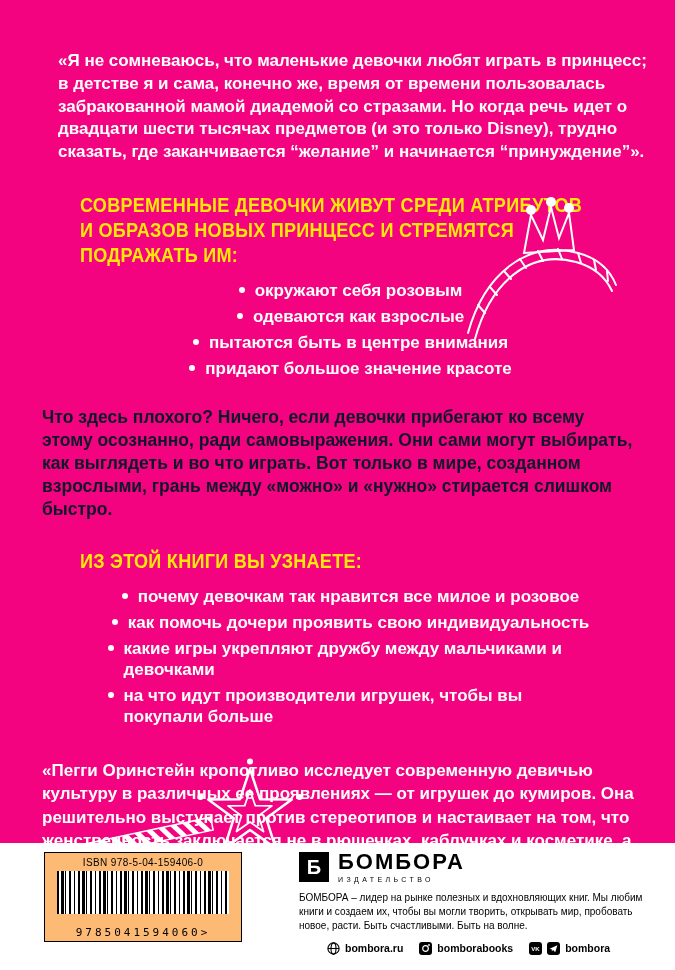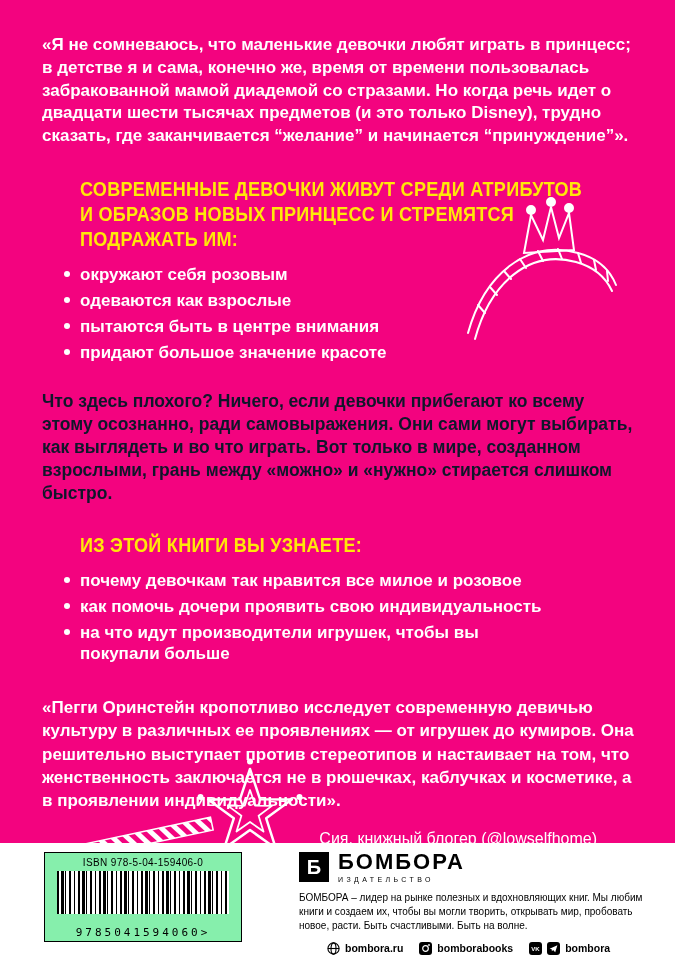--- a/index.html
+++ b/index.html
@@ -3,46 +3,46 @@
 <meta charset="utf-8">
 <style>
   html, body { margin:0; padding:0; background:#e9e9e9; }
   .page {
     position:relative; width:675px; height:970px; overflow:hidden;
     background:#f3037f;
     font-family:"Liberation Sans", sans-serif;
   }
   .content { position:absolute; top:0; left:0; width:675px; padding:34px 38px 0 42px; box-sizing:border-box; }
 
-  .quote-top { margin:0; width:596px; color:#fff; font-size:17px; font-weight:700; line-height:1.34; }
+  .quote-top { margin:16px; width:596px; color:#fff; font-size:17px; font-weight:700; line-height:1.34; }
 
   .heading-group { margin:28px 0 0 38px; color:#ffe808; font-weight:700;
     transform:scaleX(0.86); transform-origin:left top; }
   .heading-group div { white-space:nowrap; font-size:21px; line-height:25px; letter-spacing:0.3px; }
 
   ul.bullets { list-style:none; margin:13px 0 0 0; padding:0; }
   ul.bullets li { display:flex; align-items:flex-start; gap:10px; margin:0 0 5px 22px;
-    color:#fff; font-size:17px; font-weight:700; line-height:21px; }
+    color:#fff; font-size:17px; font-weight:700; line-height:21px;justify-content:center; }
   .dot { flex:0 0 auto; width:6px; height:6px; margin-top:7px; border-radius:50%; background:#fff; }
   .bullet-text { max-width:470px; }
 
   .para-yellow { margin:27px 0 0; width:596px; color:#0f172a; font-size:17.5px; font-weight:700; line-height:1.32; }
 
   .heading-single { margin-top:27px; }
 
   .quote-review { margin:32px 0 0; width:600px; color:#fff; font-size:17px; font-weight:700; line-height:1.36; }
   .review-author { margin:18px 40px 0 0; color:#fff; font-size:16px; font-weight:400; text-align:right; }
 
   .crown { position:absolute; top:193px; left:462px; }
   .wand  { position:absolute; top:758px; left:78px; }
 
   .footer { position:absolute; left:0; bottom:0; width:675px; height:127px; background:#fff; }
 
   .isbn-box { position:absolute; left:44px; top:9px; width:198px; height:90px;
-    border:1px solid #000; box-sizing:border-box; background:#86efac;
+    border:1px solid #000; box-sizing:border-box; background:#fdba74;
     display:flex; flex-direction:column; align-items:center; padding:4px 6px 2px; }
   .isbn-text { font-size:10px; color:#000; letter-spacing:0.4px; }
   .barcode { width:172px; height:44px; margin-top:3px;
     background:repeating-linear-gradient(90deg,
       #000 0 2px, #fff 2px 4px, #000 4px 7px, #fff 7px 8px,
       #000 8px 9px, #fff 9px 12px, #000 12px 14px, #fff 14px 17px,
       #000 17px 18px, #fff 18px 21px); }
   .barcode-digits { margin-top:12px; font-family:"DejaVu Sans Mono", monospace; font-size:11px; letter-spacing:3px; color:#000; }
 
   .pub { position:absolute; left:299px; top:8px; width:364px; color:#000; }
@@ -97,20 +97,24 @@
     </div>
 
     <ul class="bullets">
       <li>
           <span class="dot"></span>
           <span class="bullet-text">почему девочкам так нравится все милое и розовое</span>
         </li>
       <li>
           <span class="dot"></span>
           <span class="bullet-text">как помочь дочери проявить свою индивидуальность</span>
+        </li>
+      <li>
+          <span class="dot"></span>
+          <span class="bullet-text">какие игры укрепляют дружбу между мальчиками и девочками</span>
         </li>
       <li>
           <span class="dot"></span>
           <span class="bullet-text">на что идут производители игрушек, чтобы вы покупали больше</span>
         </li>
     </ul>
 
     <p class="quote-review">«Пегги Оринстейн кропотливо исследует современную девичью культуру в различных ее проявлениях — от игрушек до кумиров. Она решительно выступает против стереотипов и настаивает на том, что женственность заключается не в рюшечках, каблучках и косметике, а в проявлении индивидуальности».</p>
     <p class="review-author">Сия, книжный блогер (@lowselfhome)</p>
   </div>

